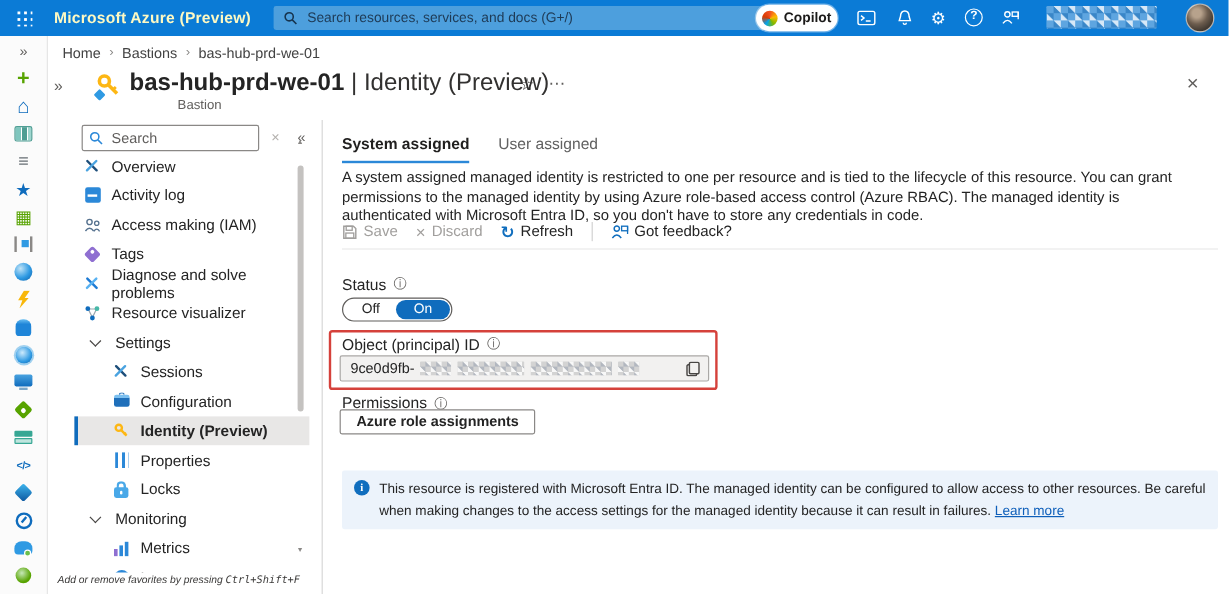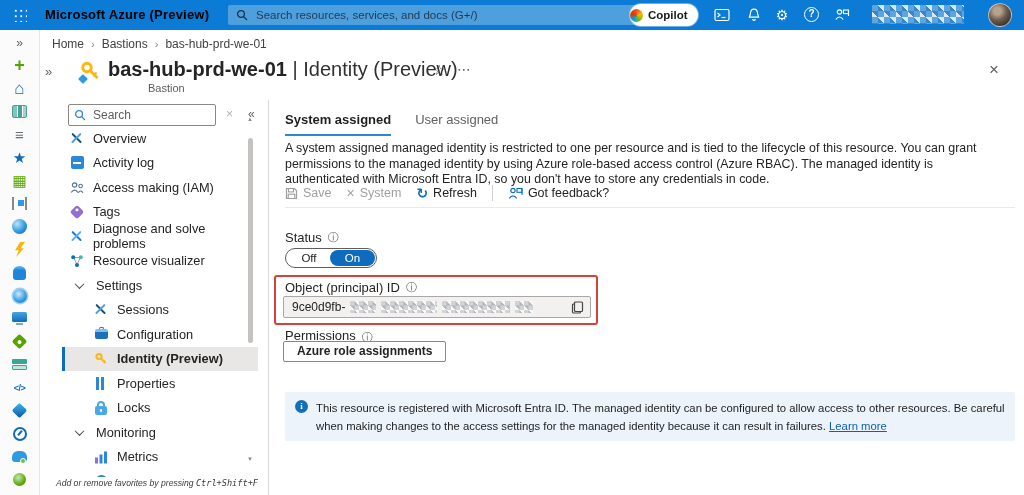--- a/index.html
+++ b/index.html
@@ -4,26 +4,26 @@
 <style>
   * { margin:0; padding:0; box-sizing:border-box; }
   html,body { background:#fff; }
   body { font-family:"Liberation Sans","DejaVu Sans",sans-serif; }
   #app { position:relative; width:1024px; height:495px; background:#fff; overflow:hidden; }
 
   
   .topbar { position:absolute; left:0; top:0; width:1024px; height:30px; background:#0b7bd6; display:flex; align-items:center; }
   .waffle { position:absolute; left:13px; top:8px; width:14px; height:14px;
     background-image:radial-gradient(circle,#fff 1.1px,transparent 1.3px); background-size:5.5px 5.5px; cursor:pointer;}
-  .tb-title { position:absolute; left:45px; top:7px; color:#000000; font-size:13px; font-weight:bold; letter-spacing:.2px; cursor:pointer;}
+  .tb-title { position:absolute; left:45px; top:7px; color:#fef9c3; font-size:13px; font-weight:bold; letter-spacing:.2px; cursor:pointer;}
   .tb-search { position:absolute; left:228px; top:5px; width:432px; height:20px; background:#4d9fdd; border:none; border-radius:2px;
     color:#16293c; font-size:11.5px; padding:0 8px 0 28px; outline:none;}
   .tb-search::placeholder { color:#1e3a55; opacity:1; }
   .tb-search-icon { position:absolute; left:236px; top:9px; width:12px; height:12px; }
-  .copilot { position:absolute; left:630px; top:4px; width:68px; height:22px; background:#fff; border-radius:11px; display:flex; align-items:center; justify-content:flex-start; gap:5px; cursor:pointer; box-shadow:0 0 0 1px rgba(255,255,255,.4);}
+  .copilot { position:absolute; left:630px; top:4px; width:68px; height:22px; background:#fff; border-radius:11px; display:flex; align-items:center; justify-content:center; gap:5px; cursor:pointer; box-shadow:0 0 0 1px rgba(255,255,255,.4);}
   .copilot-logo { width:13px; height:13px; border-radius:50%; background:conic-gradient(#f25022,#ffb900,#7fba00,#00a4ef,#d83b01,#f25022);}
   .copilot-label { font-size:11.5px; font-weight:bold; color:#1b1a19; }
   .tb-icon { position:absolute; top:7px; width:16px; height:16px; color:#fff; text-align:center; cursor:pointer; }
   .tb-icon svg { display:block; }
   .tb-gear { font-size:14px; line-height:16px; }
   .tb-q { width:15px; height:15px; border:1.3px solid #fff; border-radius:50%; font-size:10px; font-weight:bold; line-height:12.5px; }
   .user-mosaic { position:absolute; left:872px; top:5px; width:92px; height:19px; border-radius:1px;
     background-color:#5ea5e0;
     background-image:
       linear-gradient(45deg, rgba(255,255,255,.75) 25%, transparent 25%, transparent 75%, rgba(255,255,255,.75) 75%),
@@ -107,21 +107,21 @@
   .ic-config i { position:absolute; left:4px; top:-2.5px; width:5px; height:2.5px; border:1.5px solid #1f6fba; border-bottom:none; border-radius:2px 2px 0 0;}
   .ic-props { width:11px; height:13px; background:repeating-linear-gradient(90deg,#2b88d8 0 2.6px,transparent 2.6px 5.4px);}
   .ic-lock { width:12px; height:14px; position:relative;}
   .ic-lock .sh { position:absolute; left:2px; top:0; width:8px; height:6px; border:2px solid #49a8e8; border-bottom:none; border-radius:5px 5px 0 0;}
   .ic-lock .bd { position:absolute; left:0; top:5px; width:12px; height:9px; background:#49a8e8; border-radius:2px;}
   .ic-lock .kh { position:absolute; left:5px; top:8px; width:2px; height:3px; background:#fff; border-radius:1px;}
   .ic-logs { width:13px; height:13px; background:#2b88d8; border-radius:50%; position:relative;}
   .scrollbar { position:absolute; left:206px; top:16px; width:8px; height:364px;}
   .sb-arrow { position:absolute; left:0; width:8px; text-align:center; font-size:6px; color:#8a8886; cursor:pointer;}
   .sb-thumb { position:absolute; left:1.5px; top:22px; width:5px; height:205px; background:#c4c2c0; border-radius:3px; cursor:pointer;}
-  .side-footer { position:absolute; left:0; top:378px; width:218px; text-align:right; font-size:8.6px; font-style:italic; color:#3b3a39;}
+  .side-footer { position:absolute; left:0; top:378px; width:218px; text-align:center; font-size:8.6px; font-style:italic; color:#3b3a39;}
   .side-footer .kbd { font-family:"DejaVu Sans Mono","Liberation Mono",monospace; font-style:italic;}
 
   
   .main { position:absolute; left:285px; top:100px; width:730px; height:395px;}
   .tabs { position:absolute; left:0; top:12px; display:flex; gap:24px;}
   .tab { font-size:13px; color:#616161; padding-bottom:7px; cursor:pointer;}
   .tab.active { color:#201f1e; font-weight:bold; border-bottom:2.5px solid #2b88d8;}
   .desc { position:absolute; left:0; top:41px; width:704px; font-size:12.4px; line-height:15.6px; color:#242424;}
   .toolbar { position:absolute; left:0; top:85px; display:flex; align-items:center; gap:15px; font-size:12.5px;}
   .tbtn { display:flex; align-items:center; gap:5px; cursor:pointer; color:#242424;}
@@ -447,21 +447,21 @@
       <span class="tbtn disabled">
         <svg viewBox="0 0 13 13" width="13" height="13">
             <path d="M1.5 1.5 H9.5 L11.5 3.5 V11.5 H1.5 Z" fill="none" stroke="#a19f9d" stroke-width="1.2"></path>
             <rect x="3.5" y="1.5" width="5" height="3.4" fill="none" stroke="#a19f9d" stroke-width="1.1"></rect>
             <rect x="3.2" y="7.2" width="6.6" height="4.3" fill="none" stroke="#a19f9d" stroke-width="1.1"></rect>
           </svg>
         <span>Save</span>
       </span>
       <span class="tbtn disabled">
         <span class="x-g">×</span>
-        <span>System</span>
+        <span>Discard</span>
       </span>
       <span class="tbtn">
         <span class="refresh-g">↻</span>
         <span>Refresh</span>
       </span>
       <span class="tb-sep"></span>
       <span class="tbtn">
         <svg viewBox="0 0 15 14" width="15" height="14">
             <circle cx="5" cy="4.5" r="2.2" fill="none" stroke="#106ebe" stroke-width="1.2"></circle>
             <path d="M1.3 12.3 q3.7 -5 7.4 0" fill="none" stroke="#106ebe" stroke-width="1.2"></path>

